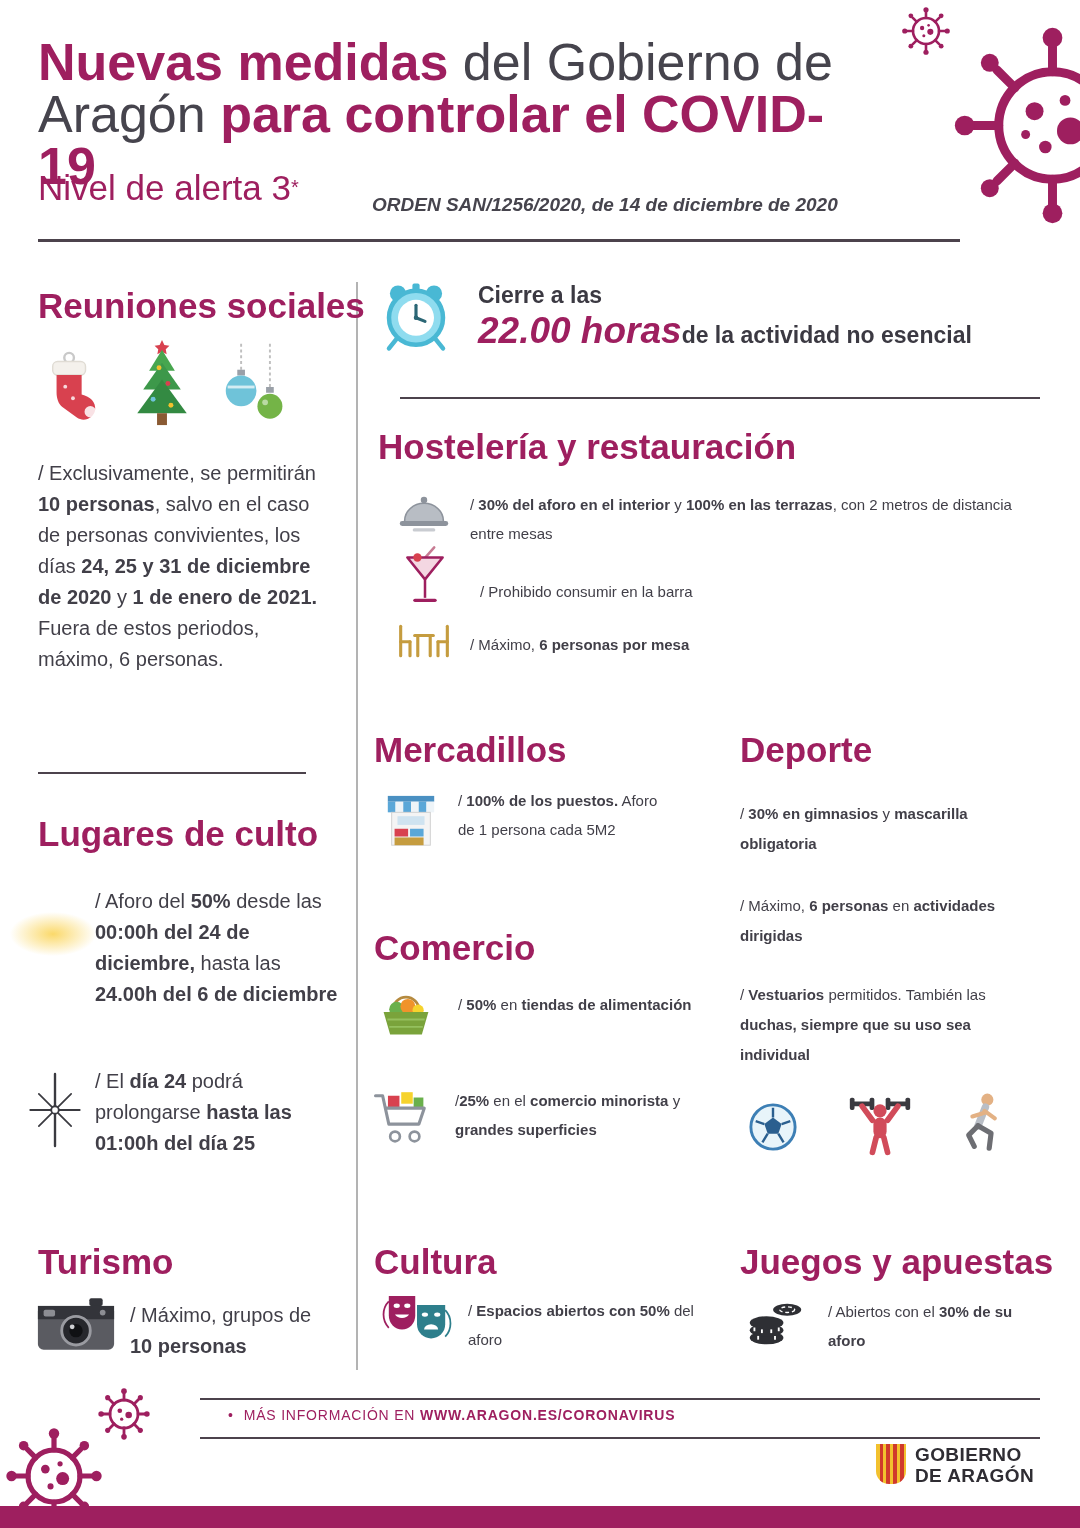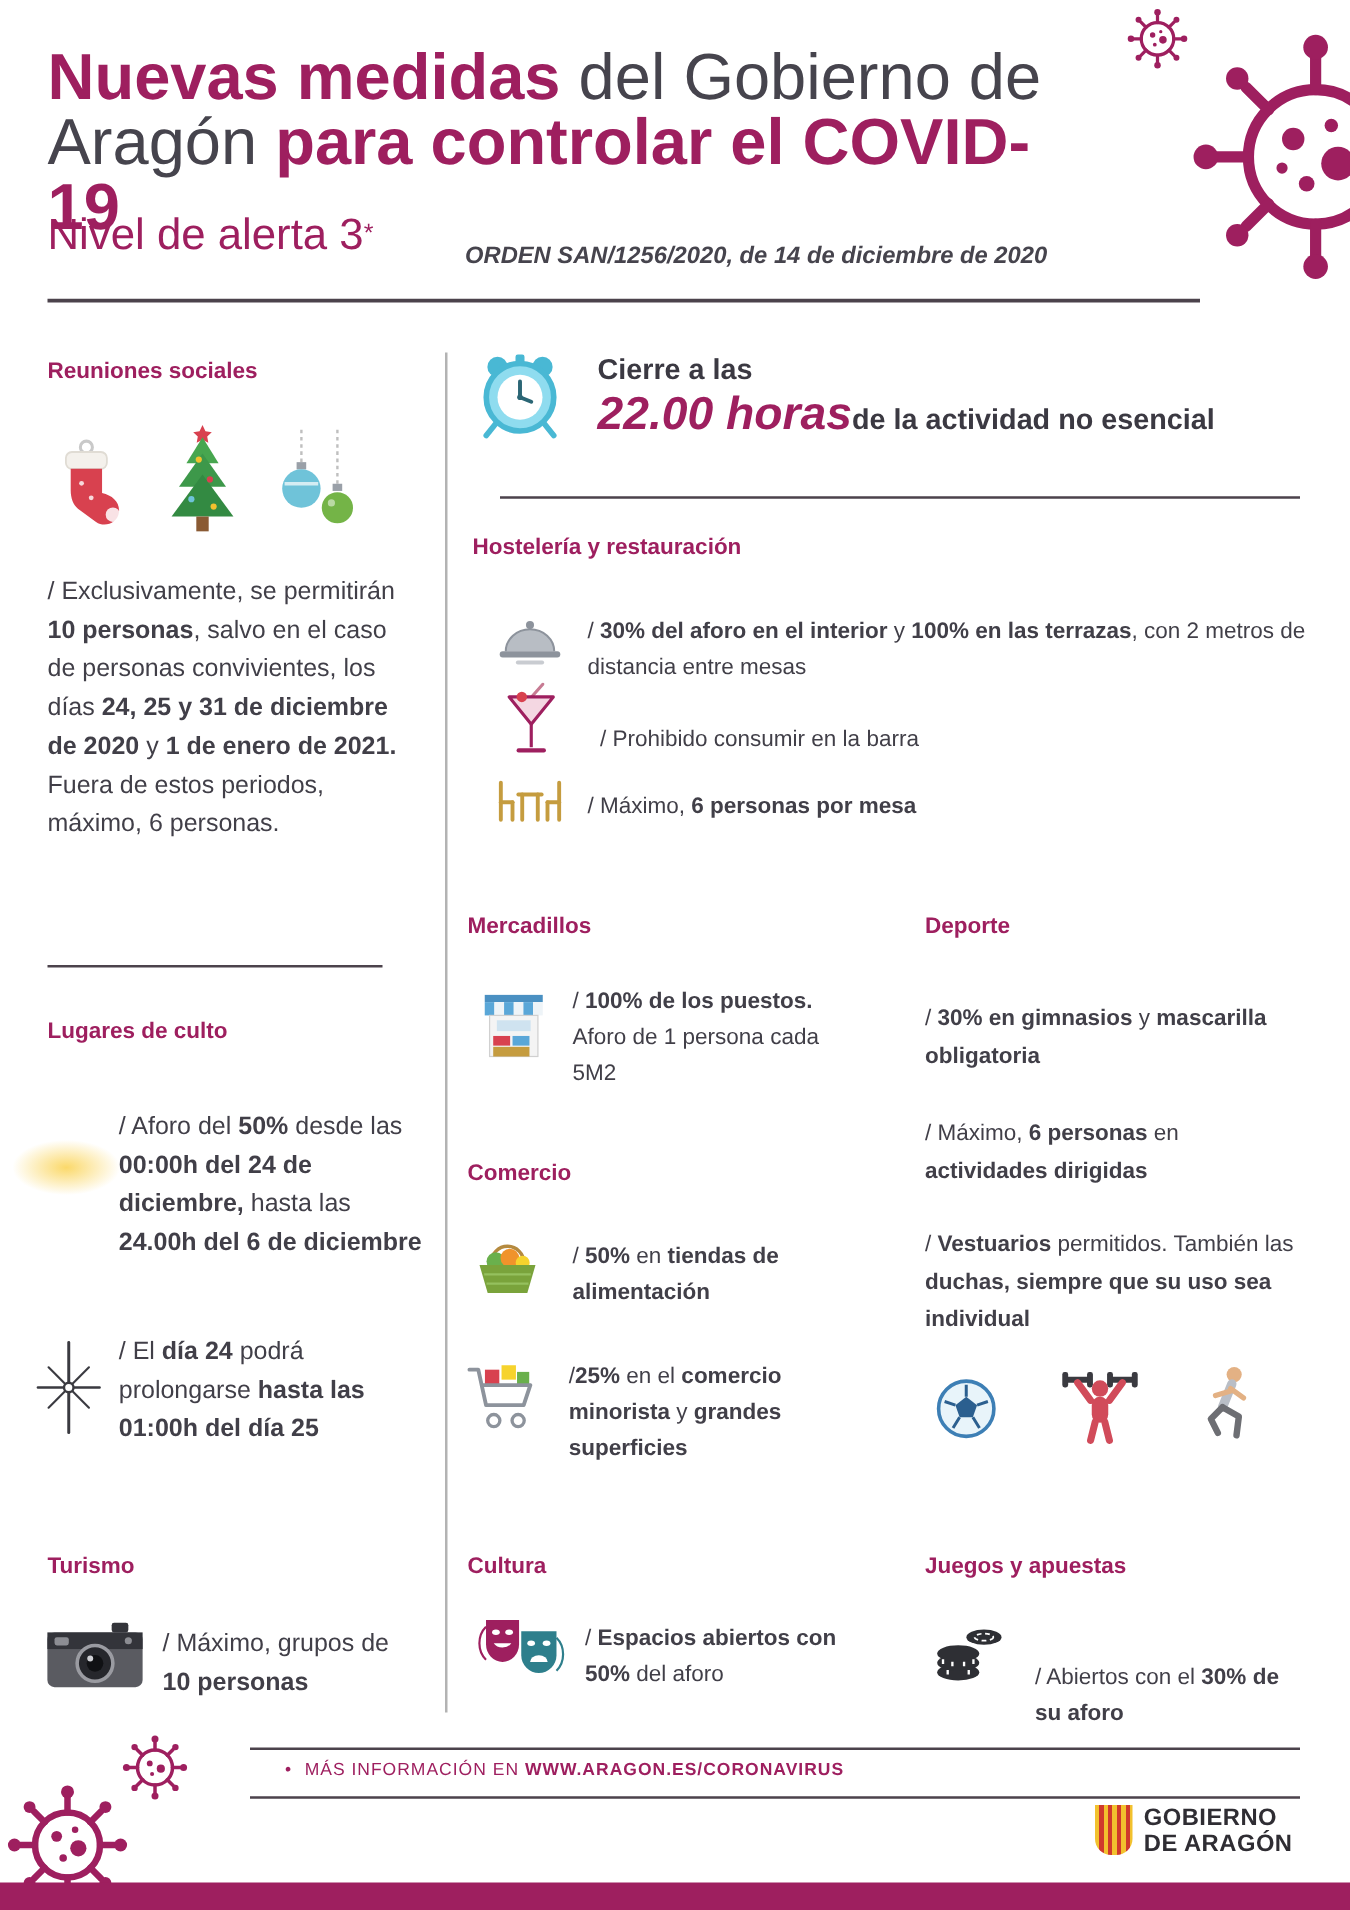--- a/index.html
+++ b/index.html
@@ -5,23 +5,23 @@
   * { box-sizing: border-box; margin: 0; padding: 0; }
   body { margin: 0; background: #ffffff; font-family: "Liberation Sans", sans-serif; }
   .page { position: relative; width: 1080px; height: 1528px; background: #fff; overflow: hidden; color: var(--text, #413f48); }
   .abs { position: absolute; }
   .b { font-weight: 700; }
   .accent { color: var(--accent, #9e1f5f); }
   .title { font-size: 52px; line-height: 52px; color: #46444d; }
   .alert-text { font-size: 35px; }
   .alert-sup { font-size: 20px; vertical-align: super; }
   .order-ref { font-size: 19px; font-style: italic; font-weight: 700; color: #46444d; }
-  .sec-title { font-size: 18px; font-weight: 700; color: var(--accent, #9e1f5f); }
+  .sec-title { font-size: 35px; font-weight: 700; color: var(--accent, #9e1f5f); }
   .body-text { font-size: 20px; line-height: 31px; }
-  .item-text { font-size: 18px; line-height: 29px; }
+  .item-text { font-size: 15px; line-height: 29px; }
   .rule { background: var(--rule, #4c434c); height: 2px; }
   .v-rule { background: #b3b3b3; width: 2px; }
   .closure-intro { font-size: 23px; font-weight: 700; color: #3b3942; }
   .closure-time { font-size: 37px; line-height: 44px; font-weight: 700; font-style: italic; }
   .closure-suffix { font-size: 23px; font-weight: 700; color: #3b3942; }
   .footer-info { font-size: 14px; letter-spacing: 0.8px; color: var(--accent, #9e1f5f); display: flex; align-items: center; gap: 10px; }
   .logo-text { font-size: 19px; line-height: 21px; font-weight: 700; color: #2f2d33; letter-spacing: 0.4px; }
   .aragon-shield { background: repeating-linear-gradient(90deg, #f2c12e 0 3.5px, #d03a2c 3.5px 7px); border-radius: 0 0 13px 13px; }
   .glow { background: radial-gradient(closest-side, rgba(250, 210, 80, 0.85), rgba(250, 210, 80, 0)); }
   .bottom-bar { background: var(--accent, #9e1f5f); }
@@ -329,21 +329,21 @@
     <ellipse cx="44" cy="18" rx="8" ry="3" fill="none" stroke="#ffffff" stroke-width="1.5" stroke-dasharray="4 3"></ellipse>
     <g stroke="#ffffff" stroke-width="2">
       <line x1="9" y1="37" x2="9" y2="41"></line>
         <line x1="17" y1="39" x2="17" y2="43"></line>
         <line x1="27" y1="39" x2="27" y2="43"></line>
         <line x1="35" y1="37" x2="35" y2="41"></line>
       <line x1="13" y1="46" x2="13" y2="50"></line>
         <line x1="31" y1="46" x2="31" y2="50"></line>
     </g>
   </svg>
-  <p class="abs item-text" style="left:828px; top:1297px; width:215px;margin-top:30px;"><span>/ Abiertos con el </span><span class="b">30% de su aforo</span></p>
+  <p class="abs item-text" style="left:828px; top:1297px; width:215px;"><span>/ Abiertos con el </span><span class="b">30% de su aforo</span></p>
 
   <div class="abs rule" style="left:200px; top:1398px; width:840px;"></div>
   <div class="abs footer-info" style="left:228px; top:1407px;">
     <span>•</span>
     <span><span>MÁS INFORMACIÓN EN </span><span class="b">WWW.ARAGON.ES/CORONAVIRUS</span></span>
   </div>
   <div class="abs rule" style="left:200px; top:1437px; width:840px;"></div>
 
   <svg class="abs" style="left:96px; top:1386px; width:56px; height:56px; color:var(--accent,#9e1f5f);" viewBox="0 0 120 120">
     <g fill="none" stroke="currentColor" stroke-width="6" stroke-linecap="round">

